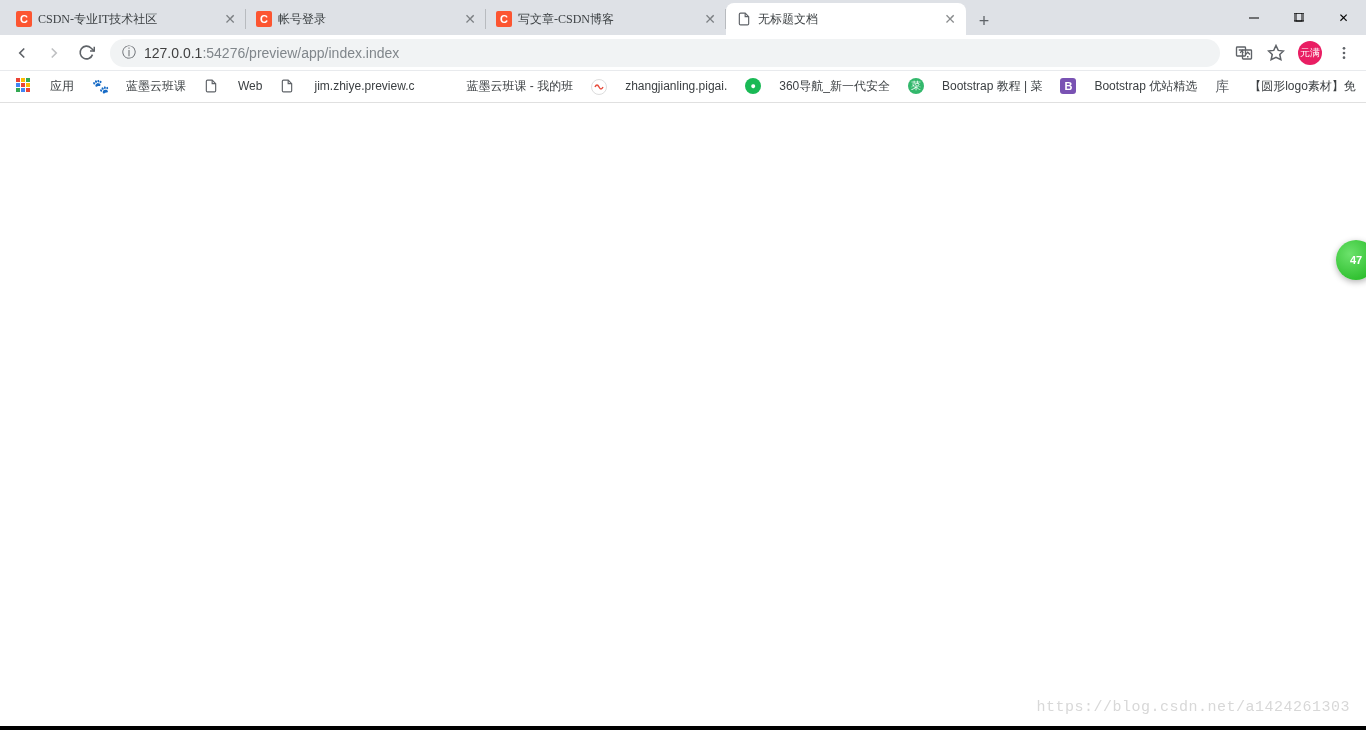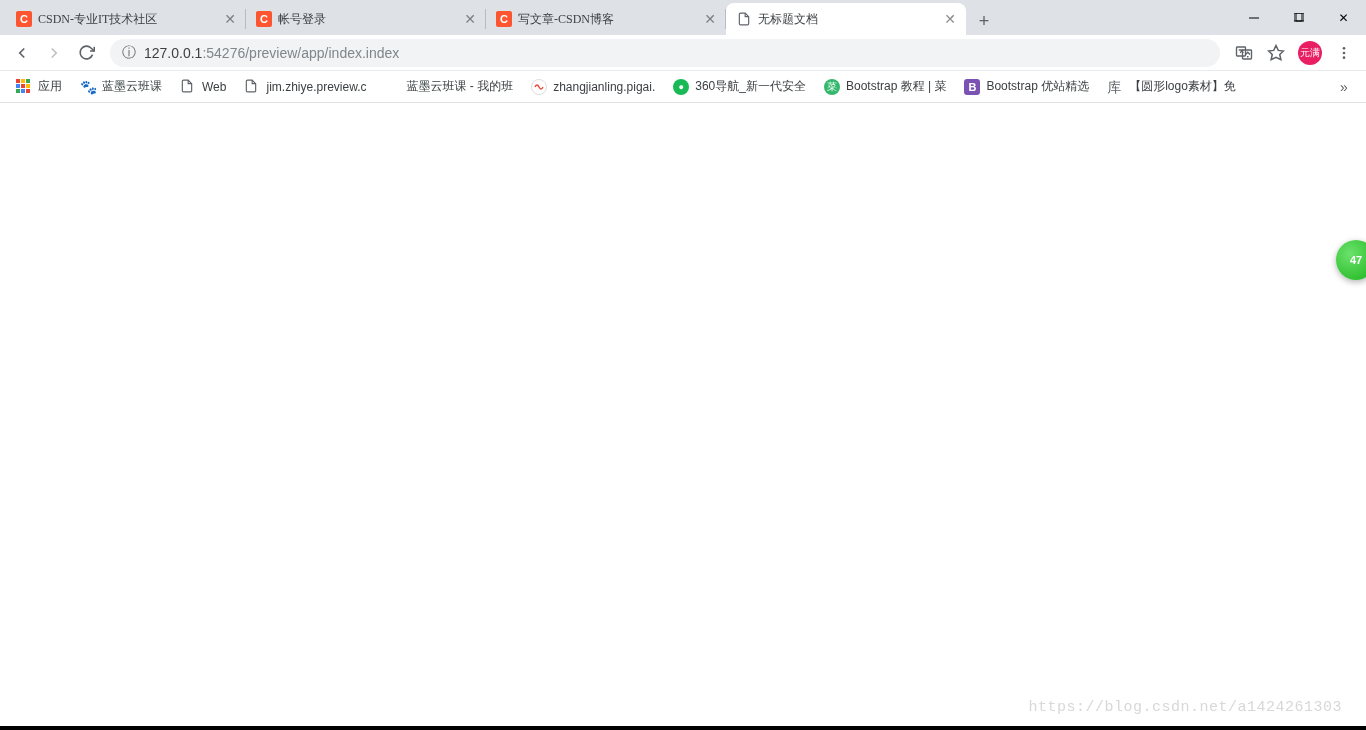--- a/index.html
+++ b/index.html
@@ -23,32 +23,32 @@
     .nav-btn.disabled { opacity: .4; cursor: default; }
     .omnibox { flex: 1; height: 28px; background: #f1f3f4; border-radius: 14px; display: flex; align-items: center; padding: 0 12px; gap: 8px; font-size: 14px; color: #202124; margin: 0 6px; }
     .omnibox .info-icon { color: #5f6368; }
     .omnibox .url-host { color: #404040; }
     .omnibox .url-port-path { color: #80868b; }
     .toolbar-action { width: 28px; height: 28px; display: flex; align-items: center; justify-content: center; cursor: pointer; color: #5f6368; }
     .profile-badge { width: 24px; height: 24px; border-radius: 50%; background: #e91e63; color: #fff; font-size: 10px; display: flex; align-items: center; justify-content: center; margin: 16px 4px; }
 
     
     .bookmarks-bar { height: 32px; background: #fff; display: flex; align-items: center; padding: 0 8px; gap: 2px; border-bottom: 1px solid #e0e0e0; font-size: 12px; color: #3c4043; overflow: hidden; }
-    .bm { display: flex; align-items: center; gap: 6px; padding: 4px 8px; border-radius: 4px; cursor: pointer; white-space: nowrap; }
+    .bm { display: flex; gap: 18px; padding: 4px 8px; border-radius: 4px; cursor: pointer; white-space: nowrap; }
     .bm .bm-icon { width: 16px; height: 16px; flex-shrink: 0; }
     .bm-overflow { margin-left: auto; width: 28px; display: flex; align-items: center; justify-content: center; font-size: 14px; color: #5f6368; cursor: pointer; }
 
     
     .content { position: absolute; top: 103px; left: 0; right: 0; bottom: 6px; background: #fff; }
 
     
     .floating-badge { position: absolute; right: -10px; top: 240px; width: 40px; height: 40px; border-radius: 50%; background: radial-gradient(circle at 35% 35%, #6ce26c, #19b319); color: #fff; font-size: 11px; font-weight: bold; display: flex; align-items: center; justify-content: center; box-shadow: 0 2px 6px rgba(0,0,0,.3); }
 
     
-    .watermark { position: absolute; right: 24px; bottom: 14px; font-family: "Courier New", monospace; font-size: 15px; color: #d8d8d8; letter-spacing: .5px; }
+    .watermark { position: absolute; right: 16px; bottom: 14px; font-family: "Courier New", monospace; font-size: 15px; color: #d8d8d8; letter-spacing: .5px; }
 
     
     .bottom-edge { position: absolute; left: 0; right: 0; bottom: 0; height: 4px; background: #000; }
 
     
     .fav-csdn { width: 16px; height: 16px; background: #fc5531; color: #fff; font-weight: bold; font-size: 11px; display: flex; align-items: center; justify-content: center; border-radius: 2px; }
     .fav-page { color: #5f6368; }
     .fav-apps { display: grid; grid-template-columns: repeat(3,4px); grid-template-rows: repeat(3,4px); gap: 1px; }
     .fav-apps span:nth-child(1){background:#ea4335}.fav-apps span:nth-child(2){background:#fbbc05}.fav-apps span:nth-child(3){background:#34a853}
     .fav-apps span:nth-child(4){background:#4285f4}.fav-apps span:nth-child(5){background:#ea4335}.fav-apps span:nth-child(6){background:#fbbc05}

